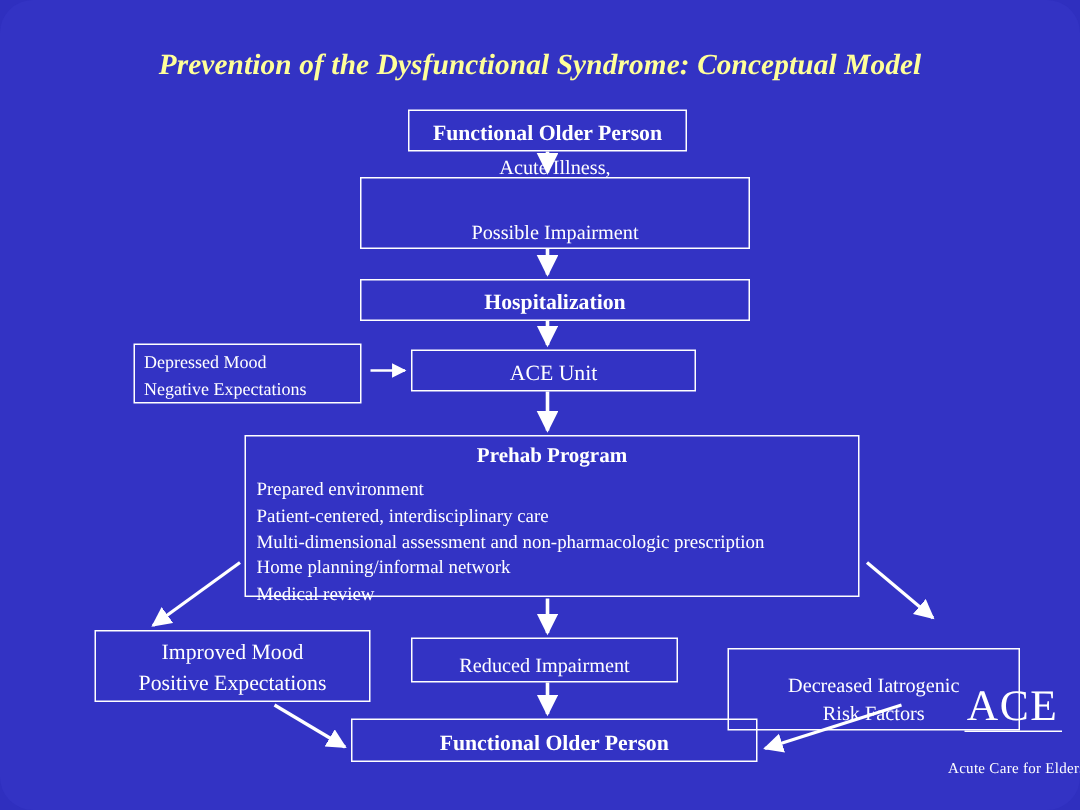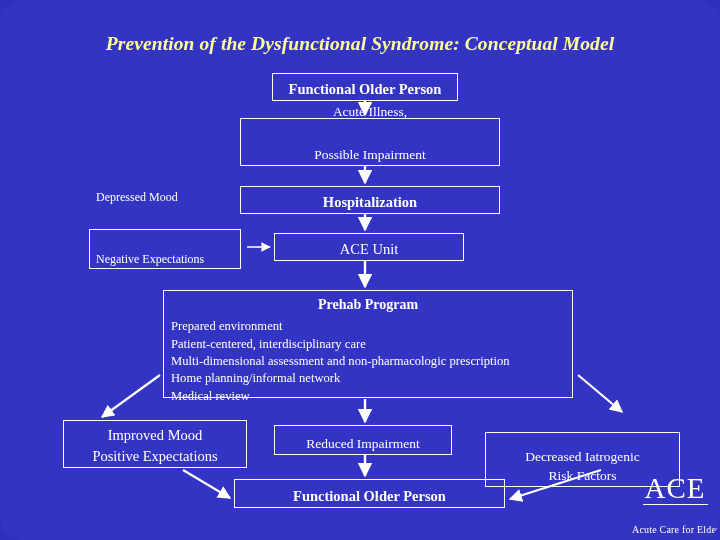--- a/index.html
+++ b/index.html
@@ -49,21 +49,21 @@
     text-align: center;
     line-height: 1.45;
   }
   .box.left-align {
     align-items: flex-start;
     text-align: left;
   }
   .b-bold { font-weight: bold; }
   .fs15 { font-size: 14.5px; }
   .fs14 { font-size: 13.5px; }
-  .fs12 { font-size: 12px; gap: 44px; }
+  .fs12 { font-size: 12px; }
 
   
   #box-functional-top { left: 272px; top: 73px;  width: 186px; height: 28px; }
   #box-acute          { left: 240px; top: 118px; width: 260px; height: 48px; gap: 24px; }
   #box-hospitalization{ left: 240px; top: 186px; width: 260px; height: 28px; }
   #box-depressed      { left: 89px;  top: 229px; width: 152px; height: 40px; padding-left: 6px; }
   #box-ace-unit       { left: 274px; top: 233px; width: 190px; height: 28px; }
   #box-prehab         { left: 163px; top: 290px; width: 410px; height: 108px;
                         justify-content: flex-start; padding-top: 4px; }
   #box-improved       { left: 63px;  top: 420px; width: 184px; height: 48px; }
@@ -84,21 +84,21 @@
     padding-left: 7px;
     box-sizing: border-box;
     font-size: 12.6px;
     line-height: 1.38;
   }
   #prehab-list div { white-space: nowrap; }
 
   .logo {
     position: absolute;
     left: 632px;
-    top: 474px;
+    top: 457px;
     width: 86px;
     text-align: center;
     color: #ffffff;
   }
   .logo .ace-word {
     font-size: 29px;
     letter-spacing: 1px;
     line-height: 1.0;
     border-bottom: 1px solid #ffffff;
     display: inline-block;

